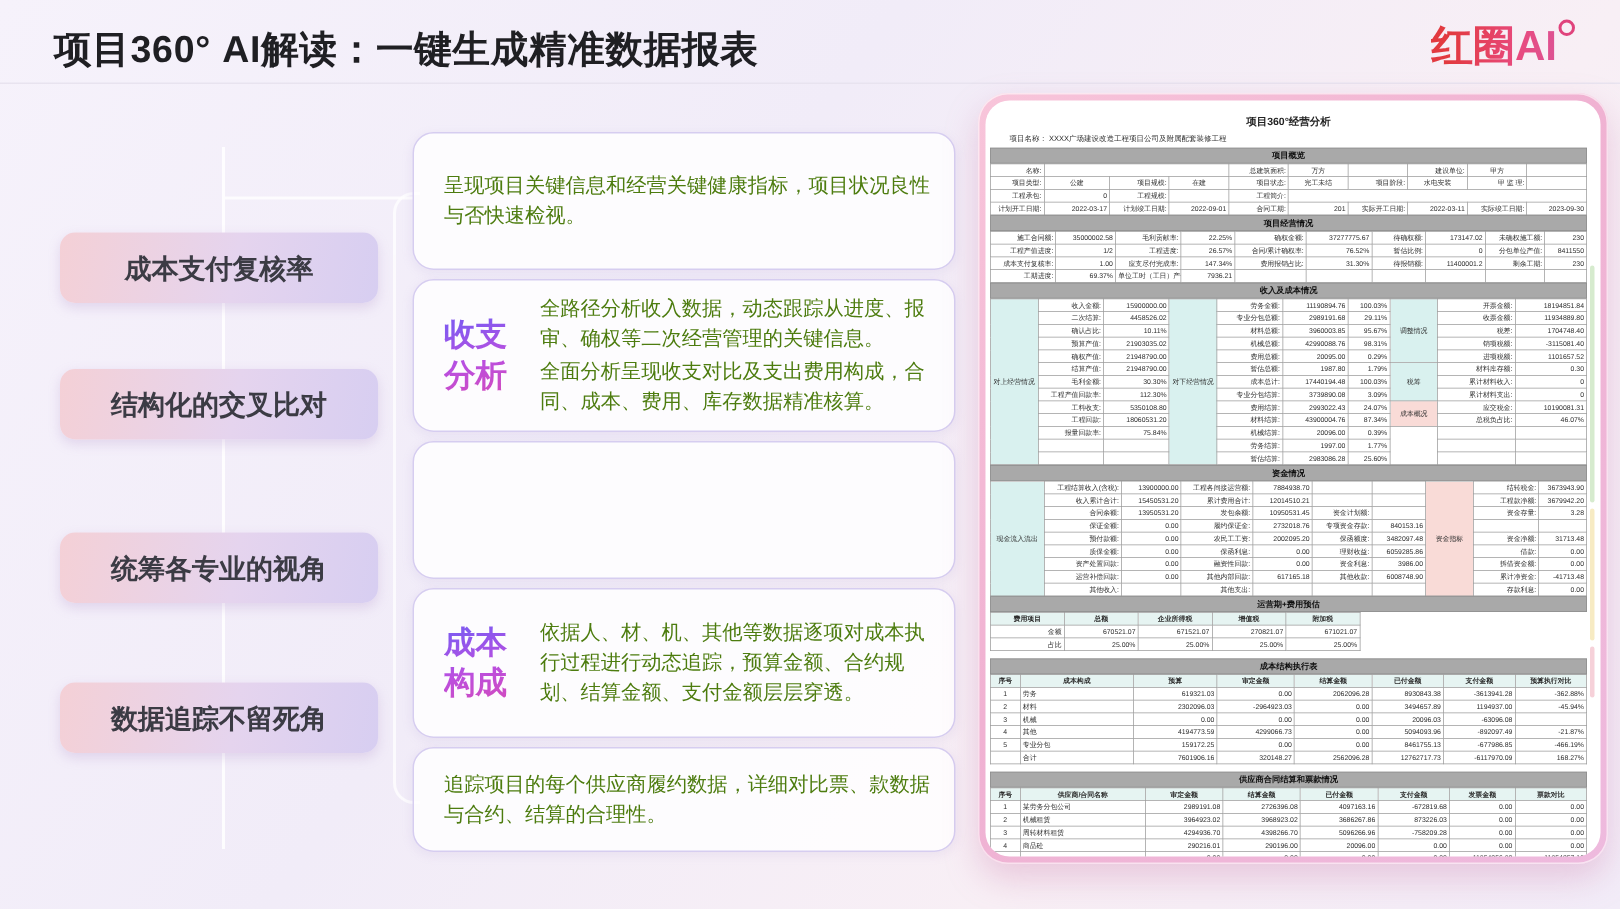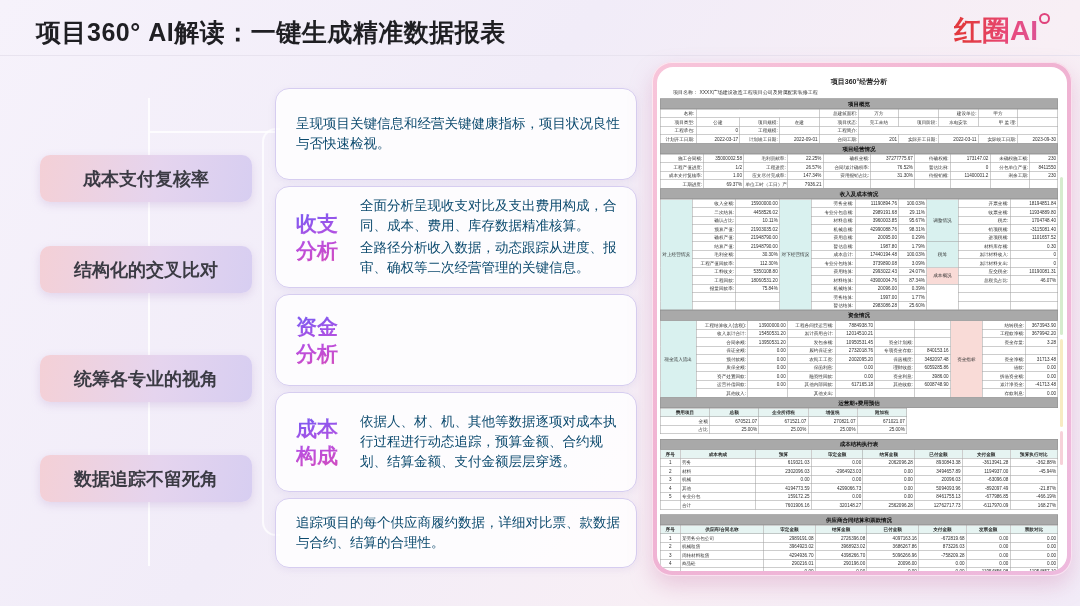--- a/index.html
+++ b/index.html
@@ -25,21 +25,21 @@
     display:flex;align-items:center;justify-content:center;
     font-size:18px;font-weight:bold;color:#3b3b44;box-shadow:0 3px 8px rgba(175,145,200,.28);}
   
   .card{position:absolute;left:275px;width:362px;box-sizing:border-box;
     background:rgba(255,255,255,.82);border:1.5px solid #d6cdf0;border-radius:14px;
     box-shadow:0 2px 7px rgba(165,140,205,.14);
     display:flex;align-items:center;padding:8px 14px 8px 20px;}
   .card-title{flex:0 0 48px;width:48px;font-size:21px;font-weight:bold;line-height:1.3;
     background:linear-gradient(165deg,#8459ef 15%,#b94fe0 55%,#cf4cc2 90%);
     -webkit-background-clip:text;background-clip:text;color:transparent;margin-right:16px;}
-  .card-desc{flex:1;font-size:13.5px;color:#0c4a6e;line-height:1.5;}
+  .card-desc{flex:1;font-size:13.5px;color:#4d7c0f;line-height:1.5;}
   .card-desc p{margin:1px 0;}
   
   .report-frame{position:absolute;left:652px;top:62px;width:420px;height:514px;box-sizing:border-box;
     padding:5px;border-radius:20px;
     background:linear-gradient(135deg,#f8c5da 0%,#f0b2d2 45%,#eebade 100%);
     box-shadow:0 10px 22px rgba(205,130,175,.35),0 0 0 1px rgba(255,255,255,.6) inset;}
   .report-inner{width:100%;height:100%;background:#ffffff;border-radius:16px;box-sizing:border-box;
     padding:8px 3px;overflow:hidden;position:relative;}
   .sheet-scale{width:796px;transform:scale(.5);transform-origin:0 0;}
   .sheet-title{text-align:center;font-size:14px;font-weight:bold;color:#222;margin:2px 0 6px;}
@@ -86,26 +86,25 @@
   </div>
 
 <div class="card" style="top:88px;height:92px">
   <div class="card-desc">
       <p>呈现项目关键信息和经营关键健康指标，项目状况良性与否快速检视。</p>
     </div>
 </div>
 <div class="card" style="top:186px;height:102px">
   <div class="card-title">收支分析</div>
   <div class="card-desc">
+    <p>全路径分析收入数据，动态跟踪从进度、报审、确权等二次经营管理的关键信息。</p>
     <p>全面分析呈现收支对比及支出费用构成，合同、成本、费用、库存数据精准核算。</p>
-    <p>全路径分析收入数据，动态跟踪从进度、报审、确权等二次经营管理的关键信息。</p>
   </div>
 </div>
 <div class="card" style="top:294px;height:92px">
-  <div class="card-title">资金分析</div>
 </div>
 <div class="card" style="top:392px;height:100px">
   <div class="card-title">成本构成</div>
   <div class="card-desc">
       <p>依据人、材、机、其他等数据逐项对成本执行过程进行动态追踪，预算金额、合约规划、结算金额、支付金额层层穿透。</p>
     </div>
 </div>
 <div class="card" style="top:498px;height:70px">
   <div class="card-desc">
       <p>追踪项目的每个供应商履约数据，详细对比票、款数据与合约、结算的合理性。</p>

